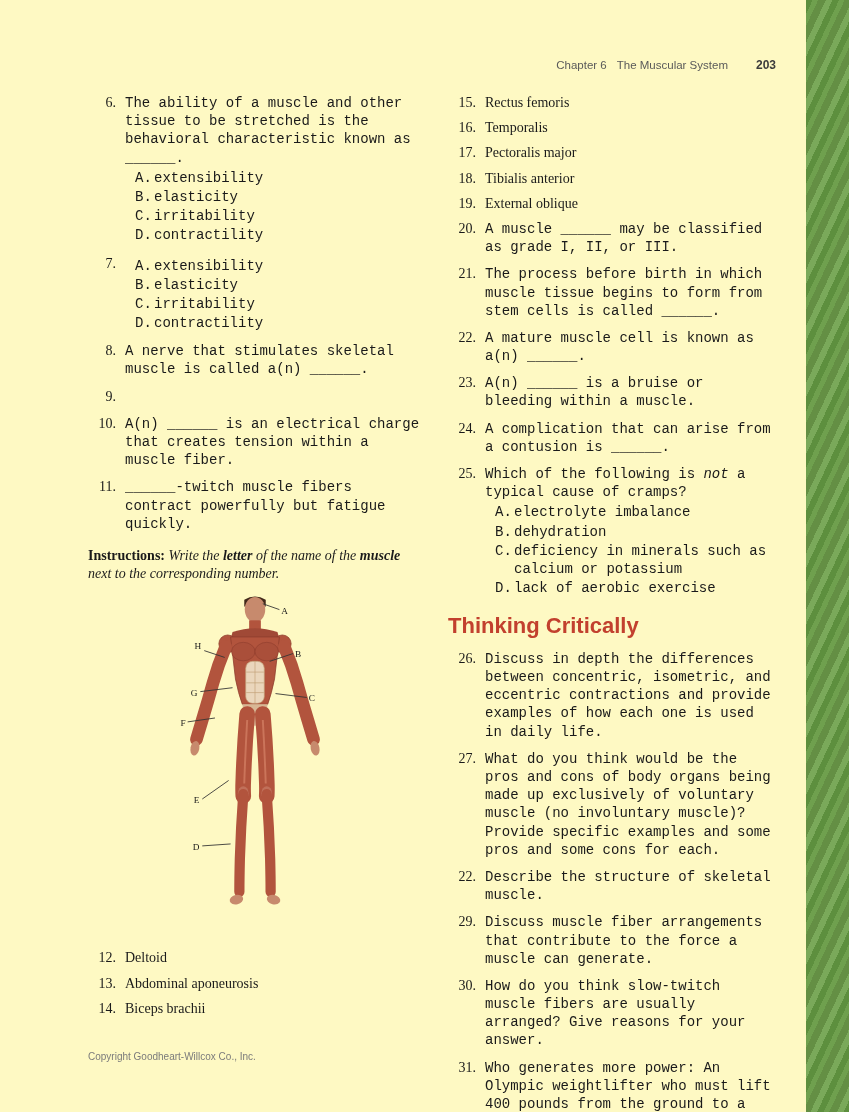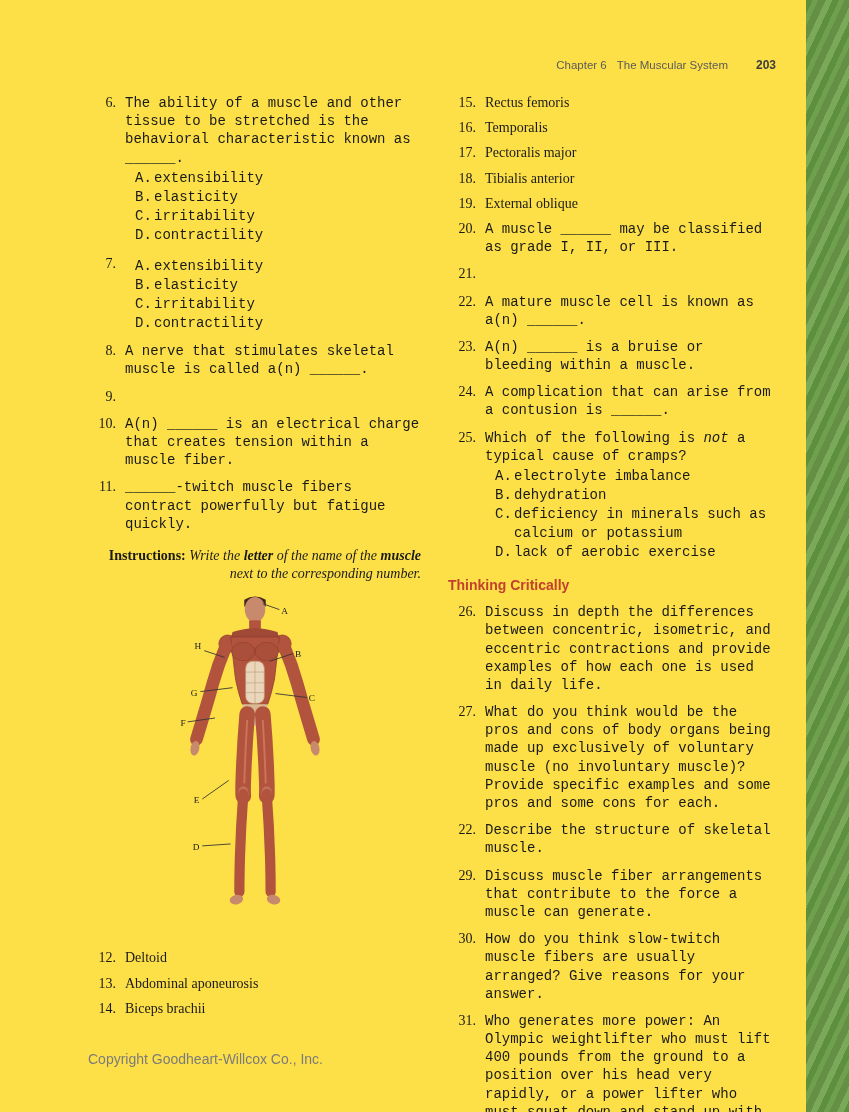--- a/index.html
+++ b/index.html
@@ -1,21 +1,21 @@
 <!DOCTYPE html>
 <html><head>
 <meta charset="utf-8">
 <style>
   html, body { margin: 0; padding: 0; }
   body { background: #ffffff; }
   .page {
     position: relative;
     width: 849px;
     height: 1112px;
-    background: #fde047;
+    background: #fef9c3;
     font-family: "Liberation Serif", serif;
     font-size: 14px;
     line-height: 1.3;
     color: #1a1a1a;
     overflow: hidden;
   }
   .green-edge {
     position: absolute;
     top: 0; right: 0;
     width: 43px; height: 100%;
@@ -54,46 +54,46 @@
   .q { display: flex; margin-bottom: 9px; }
   .qnum { flex: 0 0 28px; text-align: right; margin-right: 9px; }
   .qbody { flex: 1; font-family: Liberation Mono, monospace; }
   .choices { margin-top: 2px; }
   .choice { display: flex; margin: 1px 0 1px 10px; }
   .cl { flex: 0 0 19px; }
 
   .m-item { display: flex; margin-bottom: 7px; }
   .m-item .qnum { flex: 0 0 28px; margin-right: 9px; }
 
-  .instructions { margin: 14px 0 10px 0; text-align: right; }
+  .instructions { margin: 14px 0 10px 0; }
   .instr-label { font-weight: bold; }
   .ii { font-style: italic; }
   .ib { font-style: italic; font-weight: bold; }
 
   .fig-wrap { text-align: center; margin: 6px 0 14px 0; }
   .figure { width: 166px; height: auto; }
   .fig-labels text {
     font-family: "Liberation Serif", serif;
     font-size: 9.5px;
     fill: #1a1a1a;
   }
 
   .tc-heading {
     font-family: "Liberation Sans", sans-serif;
-    font-size: 14px;
+    font-size: 22px;
     font-weight: bold;
     color: #c2402e;
     margin: 14px 0 9px 0;
   }
 
   .page-footer {
     position: absolute;
     left: 88px; top: 1050px;
     font-family: "Liberation Sans", sans-serif;
-    font-size: 14px;
+    font-size: 10px;
     color: #7b7b7b;
   }
 </style>
 </head>
 <body>
 
 <div class="page">
   <div class="green-edge"></div>
 
   <header class="page-header">
@@ -281,20 +281,21 @@
         <span>External oblique</span>
       </div>
 
       <div class="q">
         <span class="qnum">20.</span>
         <div class="qbody"><span>A muscle ______ may be classified as grade I, II, or III.</span></div>
       </div>
 
       <div class="q">
         <span class="qnum">21.</span>
+        <div class="qbody"><span>The process before birth in which muscle tissue begins to form from stem cells is called ______.</span></div>
       </div>
 
       <div class="q">
         <span class="qnum">22.</span>
         <div class="qbody"><span>A mature muscle cell is known as a(n) ______.</span></div>
       </div>
 
       <div class="q">
         <span class="qnum">23.</span>
         <div class="qbody"><span>A(n) ______ is a bruise or bleeding within a muscle.</span></div>

